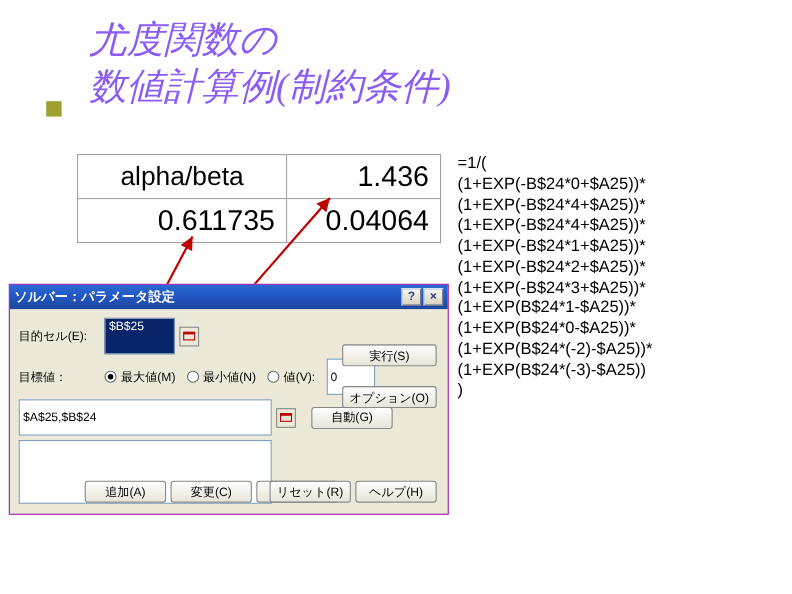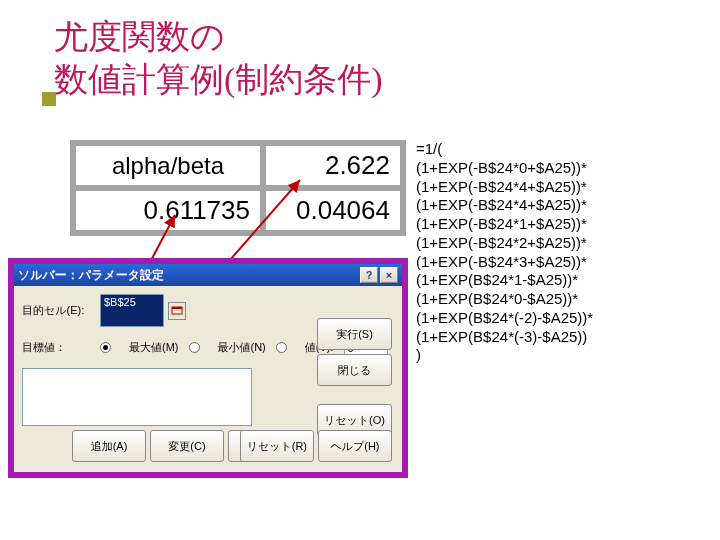--- a/index.html
+++ b/index.html
@@ -5,42 +5,43 @@
   * { box-sizing: border-box; margin: 0; padding: 0; }
   body {
     width: 720px; height: 540px;
     background: #fff;
     font-family: "MS PGothic", "Meiryo", sans-serif;
     position: relative;
     overflow: hidden;
   }
   .slide-title {
     position: absolute;
-    left: 54px; top: 16px;
+    left: 81px; top: 16px;
     font-size: 34px;
     font-family: "MS Mincho", "Yu Mincho", serif;
     font-weight: 400;
     line-height: 1.25;
-    color: #be185d;
+    color: #8b5cf6;
+    font-style: italic;
   }
   .bullet {
     position: absolute;
     left: 42px; top: 92px;
     width: 14px; height: 14px;
     background: #a0a030;
   }
   .table-area {
     position: absolute;
     left: 70px; top: 140px;
   }
   .cells {
     border-collapse: collapse;
   }
   .cells td {
-    border: 6px solid #a3a3a3;
+    border: 1px solid #a3a3a3;
     font-family: Arial, sans-serif;
     font-size: 26px;
     padding: 4px 10px;
     text-align: right;
     height: 40px;
     vertical-align: middle;
   }
   .cells td.hdr { font-size: 24px; text-align: center; }
   .cells td.w1 { width: 190px; }
   .cells td.w2 { width: 140px; }
@@ -52,21 +53,21 @@
     line-height: 1.25;
     white-space: pre;
     color: #000;
   }
   
   .dlg {
     position: absolute;
     left: 8px; top: 258px;
     width: 400px;
     background: #ece9d8;
-    border: 6px solid #a21caf;
+    border: 1px solid #a21caf;
     font-size: 11px;
   }
   .dlg-title {
     height: 22px;
     background: linear-gradient(#2a6ad4,#2255c0 50%,#1a46a0);
     color: #fff;
     display: flex; align-items: center;
     padding: 0 4px;
     font-size: 12px;
     font-weight: bold;
@@ -98,29 +99,29 @@
     color: #000;
   }
   .txt.sel { background: #0a246a; color: #fff; width: 64px; }
   .refbtn {
     width: 18px; height: 18px;
     background: #ece9d8;
     border: 1px solid #888;
     display: inline-flex; align-items: center; justify-content: center;
   }
   .refbtn svg { width: 12px; height: 12px; }
-  .radio { display: inline-flex; align-items: center; gap: 18px; margin-right: 6px; }
+  .radio { display: inline-flex; align-items: center; gap: 4px; margin-right: 6px; }
   .radio .dot {
     width: 11px; height: 11px; border: 1px solid #666; border-radius: 50%; background: #fff;
     display: inline-flex; align-items: center; justify-content: center;
   }
   .radio.checked .dot::after { content:""; width:5px; height:5px; background:#000; border-radius:50%; }
   .btn {
     min-width: 74px;
-    height: 32px;
+    height: 20px;
     background: linear-gradient(#fefefe,#e8e4d8);
     border: 1px solid #888;
     border-radius: 3px;
     font-size: 11px;
     display: inline-flex; align-items: center; justify-content: center;
     padding: 0 6px;
   }
   .rightcol {
     position: absolute;
     right: 10px; top: 32px;
@@ -155,21 +156,21 @@
 <div class="slide-title">
   <span>尤度関数の</span><br>
   <span>数値計算例(制約条件)</span>
 </div>
 
 <div class="table-area">
   <table class="cells">
     <tbody>
         <tr>
       <td class="hdr w1">alpha/beta</td>
-      <td class="w2">2.622</td>
+      <td class="w2">1.436</td>
     </tr>
     <tr>
       <td class="w1">0.611735</td>
       <td class="w2">0.04064</td>
     </tr>
   </tbody>
     </table>
 </div>
 
 <svg class="arrows" width="340" height="170">
@@ -225,30 +226,40 @@
           <span class="dot"></span>
           <span>最小値(N)</span>
         </span>
       <span class="radio">
           <span class="dot"></span>
           <span>値(V):</span>
         </span>
       <input class="txt" style="width: 44px;" value="0">
     </div>
 
+    <div class="row">
+      <input class="txt wide-input" value="$A$25,$B$24" style="">
+      <span class="refbtn">
+        <svg viewBox="0 0 12 12">
+            <rect x="1" y="2" width="10" height="7" fill="none" stroke="#b00" stroke-width="1"></rect>
+            <rect x="1" y="2" width="10" height="2" fill="#b00"></rect>
+          </svg>
+      </span>
+      <span style="width:6px"></span>
+      <span class="btn">自動(G)</span>
+    </div>
 
     <div class="row">
       <div class="constraint-box"></div>
     </div>
 
     <div class="rightcol">
       <span class="btn">実行(S)</span>
-      <span class="btn">閉じる</span>
       <div style="height:10px"></div>
-      <span class="btn">リセット(O)</span>
+      <span class="btn">オプション(O)</span>
     </div>
 
     <div class="midcol">
       <span class="btn">追加(A)</span>
       <span class="btn">変更(C)</span>
       <span class="btn">削除(D)</span>
     </div>
 
     <div class="rightcol2">
       <span class="btn">リセット(R)</span>

